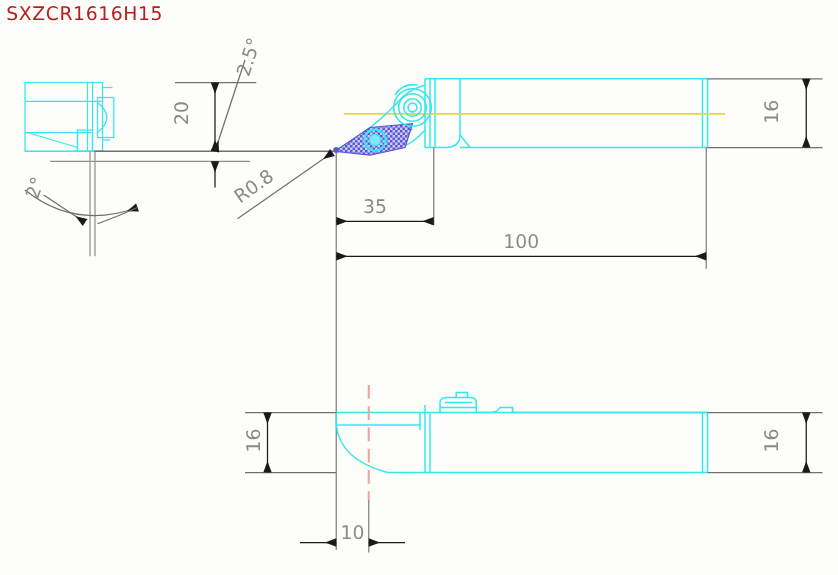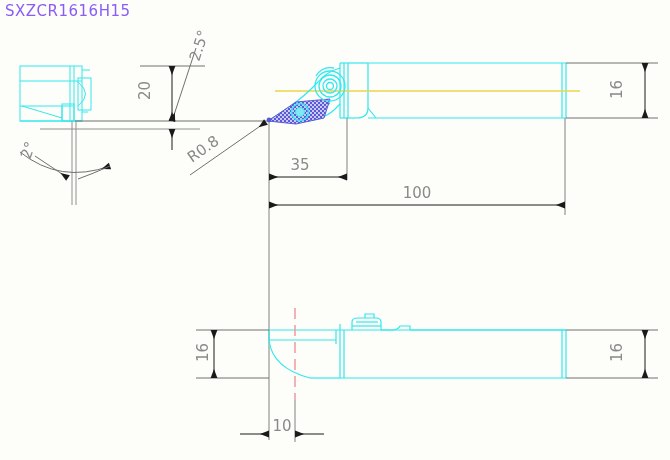--- a/index.html
+++ b/index.html
@@ -7,21 +7,21 @@
     width:670px;height:460px;
     background:#fdfdfa;
     font-family:"Liberation Sans", sans-serif;
     overflow:hidden;
     position:relative;
   }
   #drawing-root{position:absolute;left:0;top:0;width:670px;height:460px;}
   #title-text{
     position:absolute;left:5px;top:2px;
     font-size:15px;letter-spacing:0.5px;
-    color:#8b5cf6;
+    color:#b91c1c;
     white-space:nowrap;
     font-family:"DejaVu Sans", sans-serif;
   }
   svg{position:absolute;left:0;top:0;}
   .dimtxt{
     font-family:"DejaVu Sans", sans-serif;
     font-size:15px;
     fill:#8a8a8a;
   }
 </style>

